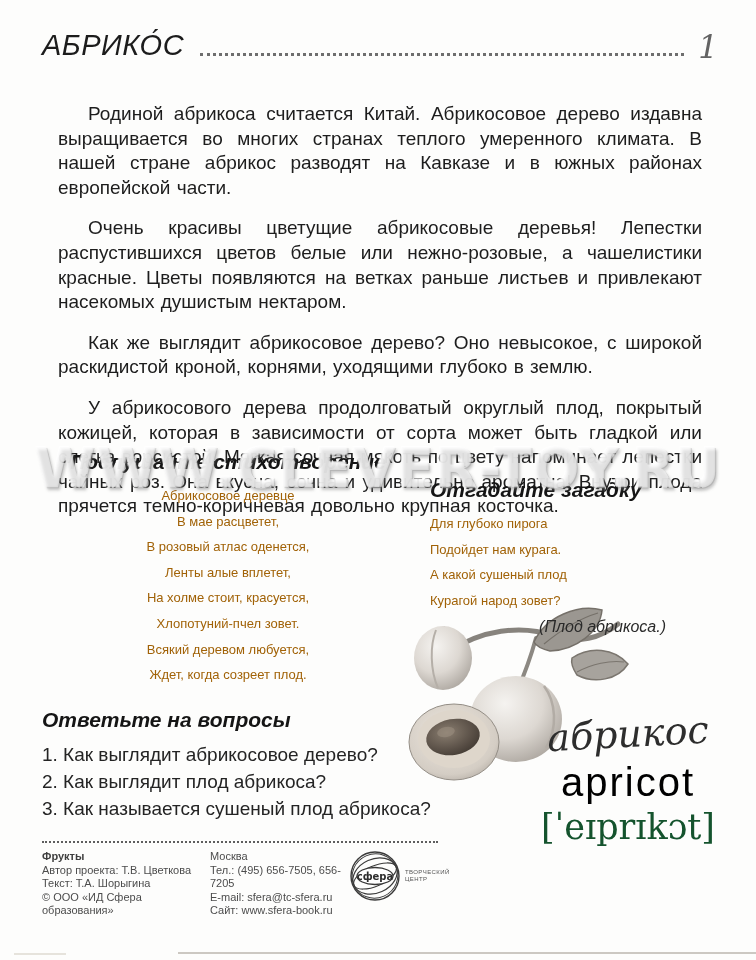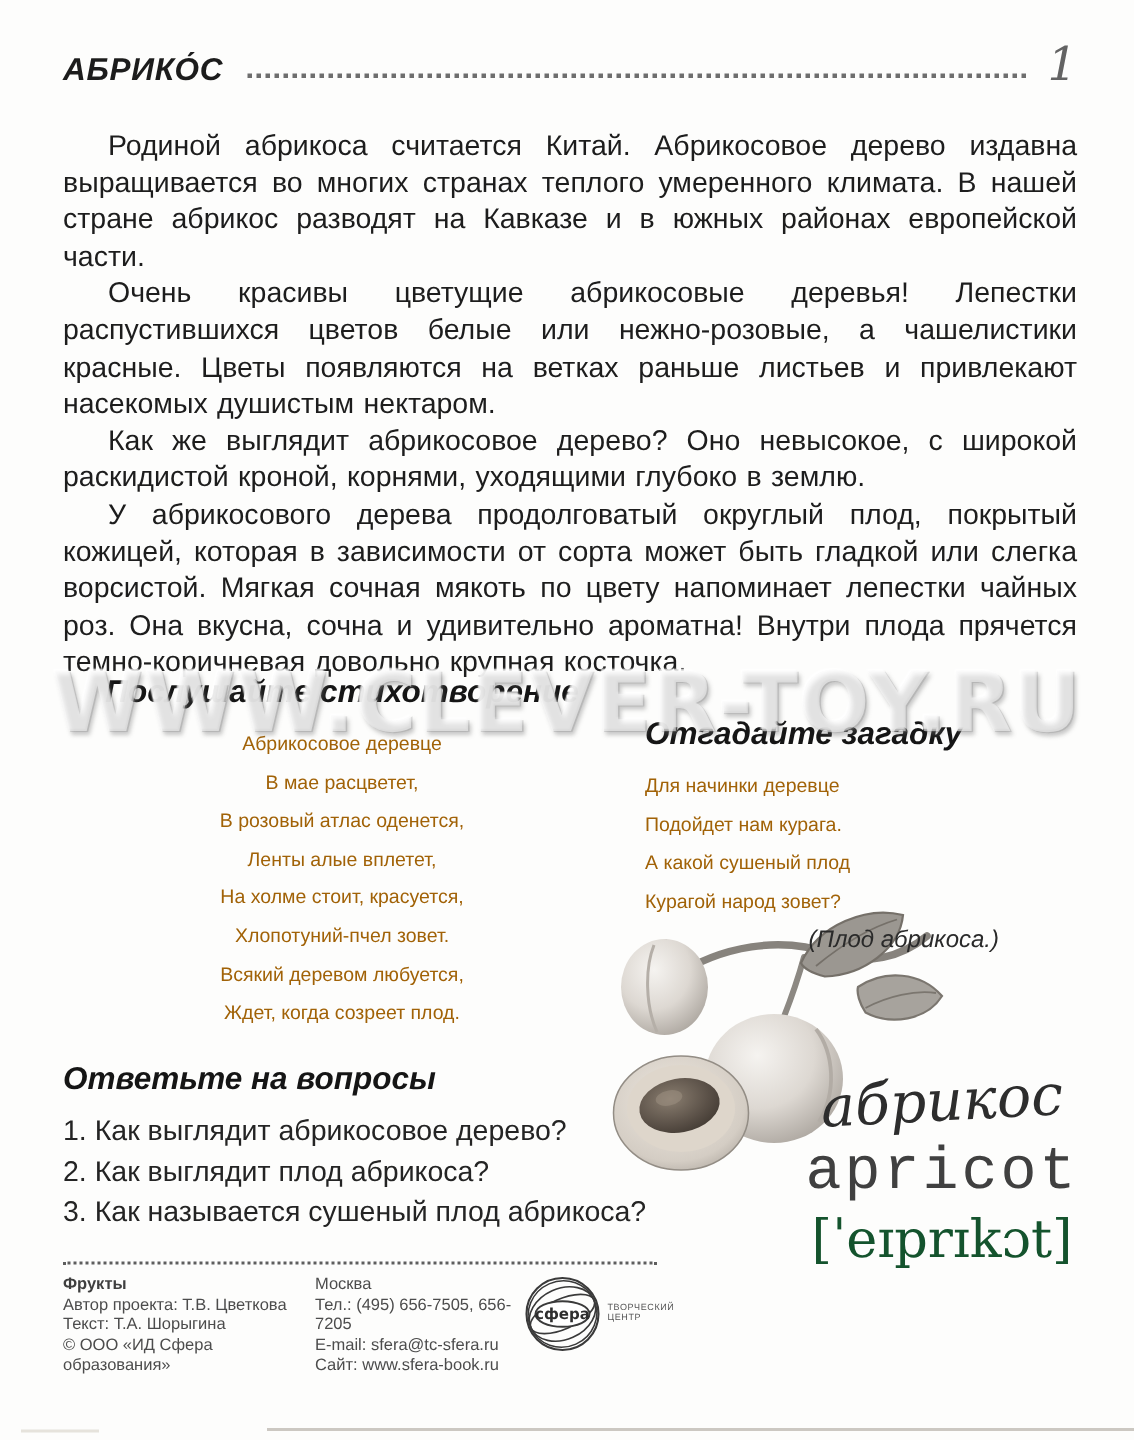--- a/index.html
+++ b/index.html
@@ -1,28 +1,28 @@
 <!DOCTYPE html>
 <html><head>
 <meta charset="utf-8">
 <style>
   html,body{margin:0;padding:0;background:#ffffff;}
   .page{position:relative;width:756px;height:960px;background:#fdfdfc;overflow:hidden;
         font-family:"Liberation Sans",sans-serif;color:#222;}
 
   
   .title-row{position:absolute;left:42px;top:28px;width:676px;display:flex;align-items:flex-end;}
-  .page-title{font-size:21px;font-weight:bold;font-style:italic;letter-spacing:.5px;color:#1c1c1c;line-height:1.2;}
+  .page-title{font-size:29px;font-weight:normal;font-style:italic;letter-spacing:.5px;color:#1c1c1c;line-height:1.2;}
   .title-dots{flex:1;height:0;border-bottom:3px dotted #6e6e6e;margin:0 14px 7px 16px;}
   .page-num{font-family:"DejaVu Serif",serif;font-style:italic;font-size:31px;color:#636363;line-height:1;}
 
   
   .article{position:absolute;left:42px;top:86px;width:676px;font-size:19px;line-height:24.6px;
            text-align:justify;color:#1d1d1d;}
-  .article p{margin:0;text-indent:30px;word-spacing:1px;}
+  .article p{margin:16px;text-indent:30px;word-spacing:1px;}
 
   
   .watermark{position:absolute;left:50%;top:436px;transform:translateX(-50%);z-index:6;
              white-space:nowrap;pointer-events:none;
              font-family:"DejaVu Sans",sans-serif;font-weight:bold;font-size:55px;letter-spacing:1px;
              color:rgba(250,250,250,.55);
              text-shadow:2px 3px 3px rgba(110,110,110,.38),-1px -1px 1px rgba(255,255,255,.85),1px 1px 0 rgba(150,150,150,.28);}
 
   
   .poem-col{position:absolute;left:42px;top:450px;width:372px;z-index:2;text-align:center;}
@@ -34,21 +34,21 @@
   
   .questions{position:absolute;left:42px;top:708px;width:450px;z-index:2;}
   .question-item{font-size:19px;line-height:27px;color:#242424;}
 
   
   .illustration{position:absolute;left:386px;top:600px;width:252px;height:200px;z-index:1;}
 
   
   .vocab{position:absolute;left:526px;top:712px;width:204px;text-align:center;z-index:3;}
   .vocab-ru{font-family:"DejaVu Serif",serif;font-style:italic;font-size:38px;color:#2d2d2d;transform:rotate(-3deg);}
-  .vocab-en{font-size:40px;letter-spacing:2px;color:#404040;margin-top:4px;font-family:Liberation Mono, monospace;}
+  .vocab-en{font-size:40px;letter-spacing:2px;color:#000000;margin-top:4px;}
   .vocab-ipa{font-family:"DejaVu Serif",serif;font-size:35px;color:#14532d;margin-top:2px;}
 
   
   .footer{position:absolute;left:42px;top:841px;width:676px;z-index:2;}
   .footer-dots{width:396px;height:0;border-top:2px dotted #5e5e5e;}
   .footer-cols{position:relative;margin-top:7px;font-size:11px;line-height:13.5px;color:#4c4c4c;}
   .f-col1{position:absolute;left:0;top:0;width:160px;}
   .f-series{font-weight:bold;color:#3f3f3f;}
   .f-col2{position:absolute;left:168px;top:0;width:150px;}
   .f-logo{position:absolute;left:306px;top:-1px;display:flex;align-items:center;}
@@ -84,21 +84,21 @@
     <div class="poem-line">В розовый атлас оденется,</div>
     <div class="poem-line">Ленты алые вплетет,</div>
     <div class="poem-line">На холме стоит, красуется,</div>
     <div class="poem-line">Хлопотуний-пчел зовет.</div>
     <div class="poem-line">Всякий деревом любуется,</div>
     <div class="poem-line">Ждет, когда созреет плод.</div>
   </div>
 
   <div class="riddle-col">
     <div class="section-heading">Отгадайте загадку</div>
-    <div class="riddle-line">Для начинки деревце</div>
+    <div class="riddle-line">Для глубоко пирога</div>
     <div class="riddle-line">Подойдет нам курага.</div>
     <div class="riddle-line">А какой сушеный плод</div>
     <div class="riddle-line">Курагой народ зовет?</div>
     <div class="riddle-answer">(Плод абрикоса.)</div>
   </div>
 
   <div class="questions">
     <div class="section-heading">Ответьте на вопросы</div>
     <div class="question-item">1. Как выглядит абрикосовое дерево?</div>
     <div class="question-item">2. Как выглядит плод абрикоса?</div>

